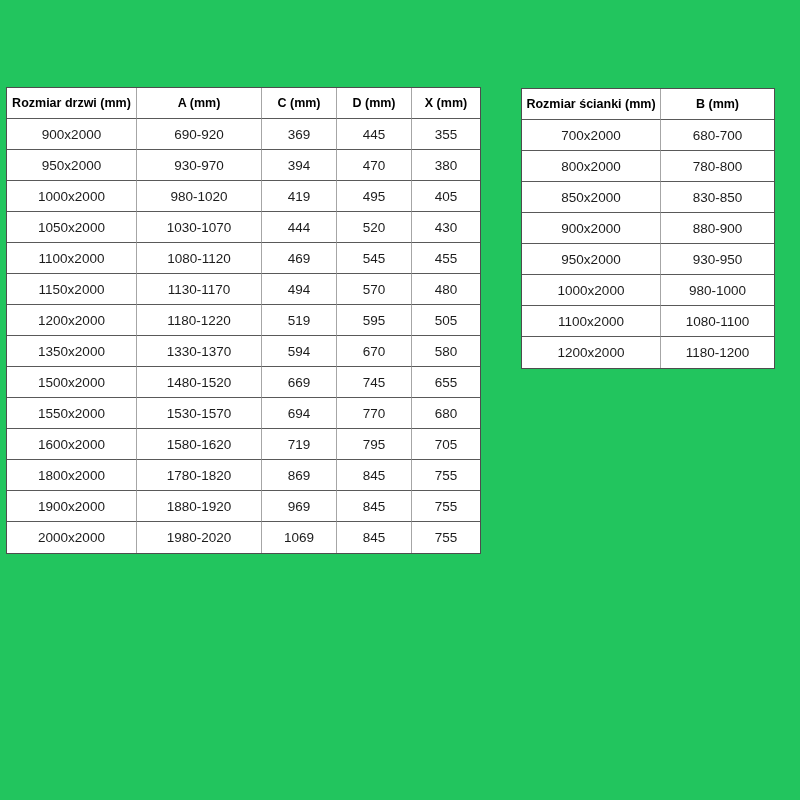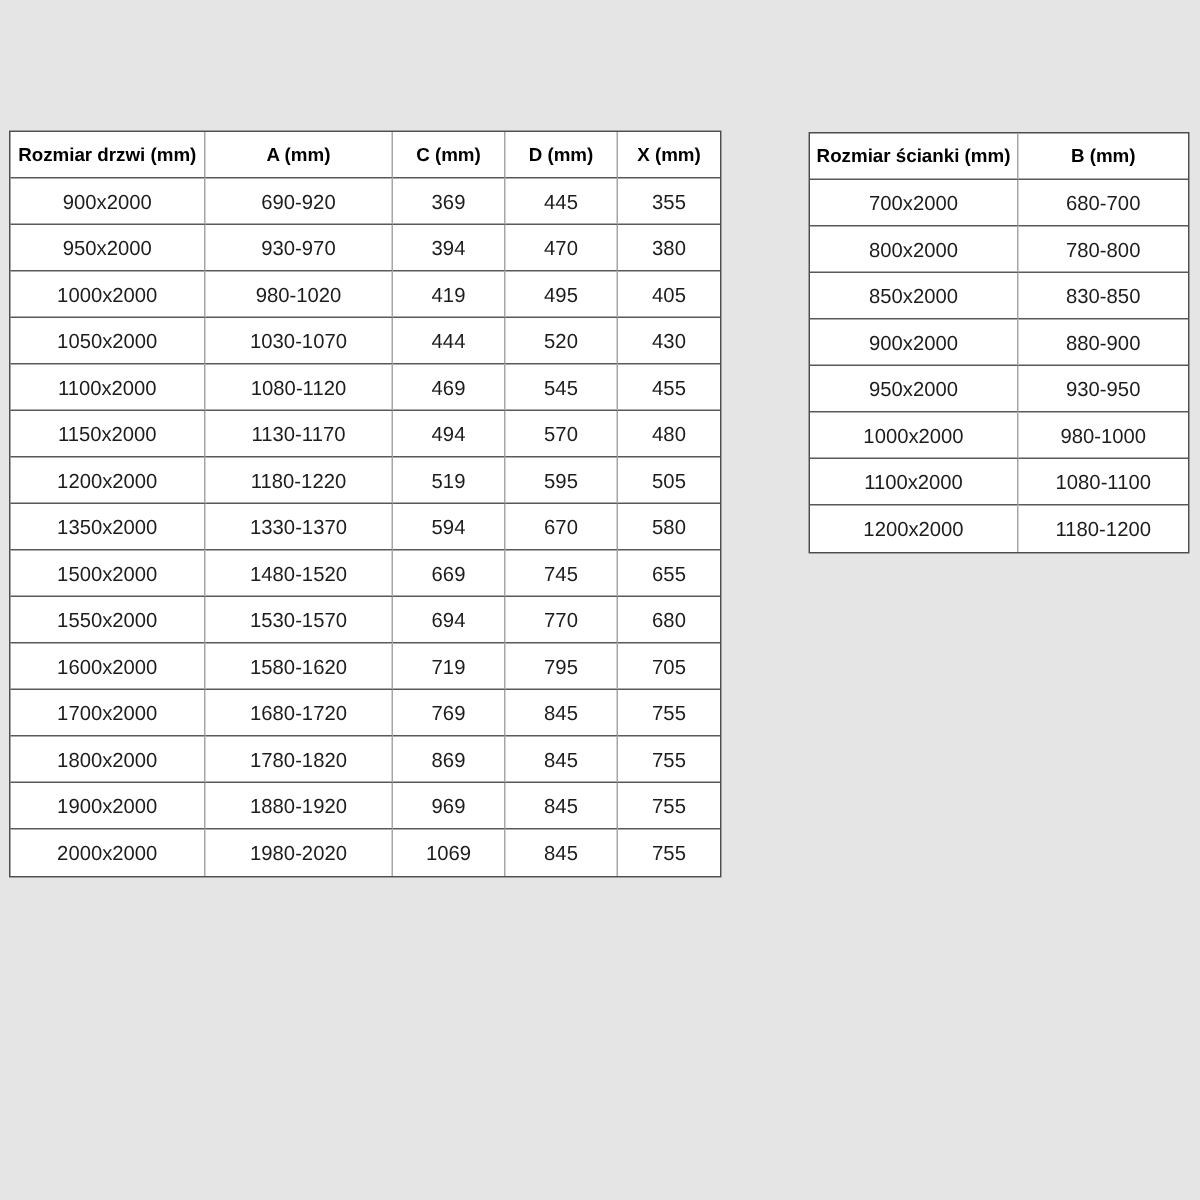--- a/index.html
+++ b/index.html
@@ -4,21 +4,21 @@
 <style>
   * { margin: 0; padding: 0; box-sizing: border-box; }
   html, body {
     width: 800px; height: 800px;
     background: #ffffff;
     font-family: "Liberation Sans", sans-serif;
   }
   .page {
     position: relative;
     width: 800px; height: 800px;
-    background: #e5e5e5;
+    background: #22c55e;
     overflow: hidden;
   }
   table.spec-table {
     position: absolute;
     border-collapse: separate;
     border-spacing: 0;
     table-layout: fixed;
     border: 1.5px solid #4d4d4d;
     background: #ffffff;
     color: #1c1c1c;
@@ -39,21 +39,21 @@
   table.spec-table th {
     font-weight: bold;
     font-size: 12.5px;
     color: #000000;
   }
   table.spec-table th:last-child,
   table.spec-table td:last-child { border-right: none; }
   table.spec-table tbody tr:last-child td { border-bottom: none; }
 
   #door-table { left: 6px;  top: 87px; width: 473px; }
-  #wall-table { left: 539px; top: 88px; width: 252px; }
+  #wall-table { left: 521px; top: 88px; width: 252px; }
 
   #door-table col.c0 { width: 130px; }
   #door-table col.c1 { width: 125px; }
   #door-table col.c2 { width: 75px; }
   #door-table col.c3 { width: 75px; }
   #door-table col.c4 { width: 68px; }
 
   #wall-table col.c0 { width: 139px; }
   #wall-table col.c1 { width: 113px; }
 </style>
@@ -151,27 +151,20 @@
           <td>680</td>
         </tr>
         <tr>
           <td>1600x2000</td>
           <td>1580-1620</td>
           <td>719</td>
           <td>795</td>
           <td>705</td>
         </tr>
         <tr>
-          <td>1700x2000</td>
-          <td>1680-1720</td>
-          <td>769</td>
-          <td>845</td>
-          <td>755</td>
-        </tr>
-        <tr>
           <td>1800x2000</td>
           <td>1780-1820</td>
           <td>869</td>
           <td>845</td>
           <td>755</td>
         </tr>
         <tr>
           <td>1900x2000</td>
           <td>1880-1920</td>
           <td>969</td>

